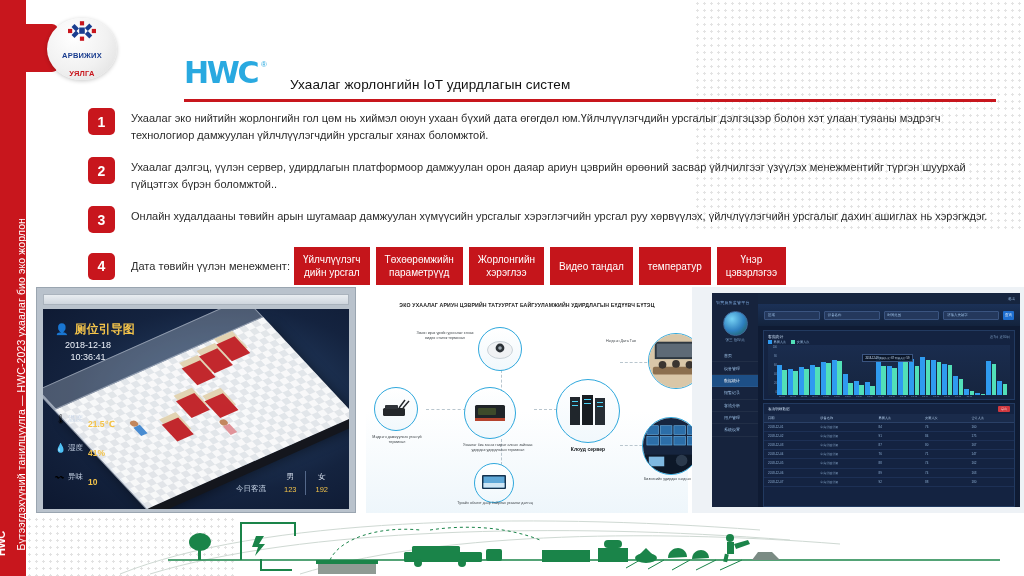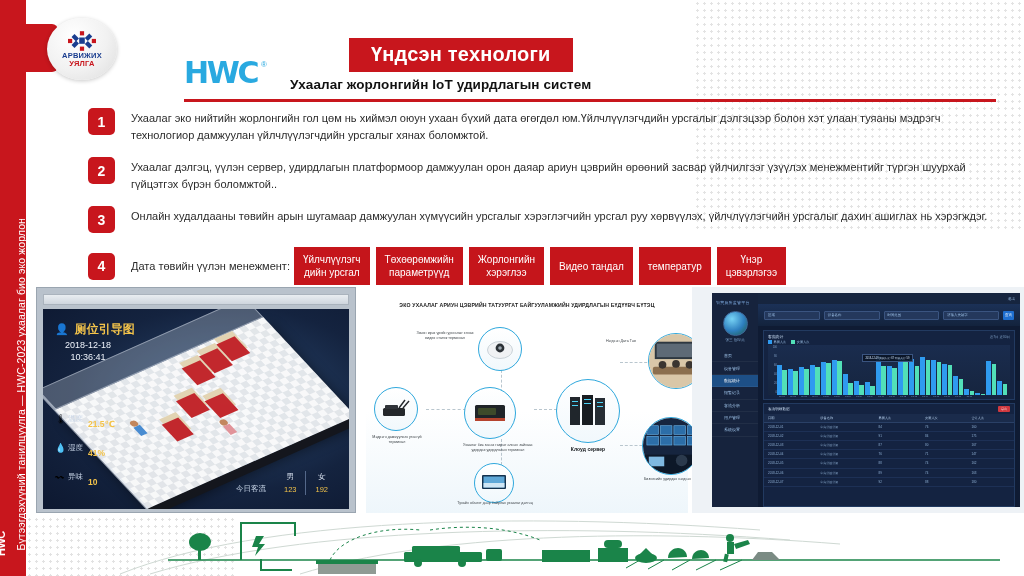--- a/index.html
+++ b/index.html
@@ -71,21 +71,21 @@
   
   .logo-badge {
     position: absolute; left: 47px; top: 18px;
     width: 70px; height: 62px;
     border-radius: 50%;
     background: radial-gradient(circle at 38% 30%, #ffffff 0%, #f1f1f1 55%, #dcdcdc 100%);
     box-shadow: 0 1px 4px rgba(0,0,0,.22);
     z-index: 8;
     display: flex; flex-direction: column;
     align-items: center; justify-content: center;
-    gap: 1px;
+    gap: 11px;
   }
   .logo-mark { width: 28px; height: 20px; }
   .logo-l1 {
     color: #1a3d8f; font-size: 7.5px; font-weight: bold;
     letter-spacing: .2px; line-height: 1;
   }
   .logo-l2 {
     color: #c8161d; font-size: 7.5px; font-weight: bold;
     letter-spacing: .2px; line-height: 1;
   }
@@ -107,21 +107,21 @@
     position: absolute; left: 349px; top: 38px;
     background: #c8161d;
     color: #ffffff;
     font-size: 20px; font-weight: bold;
     padding: 5px 22px 6px 22px;
     letter-spacing: .2px;
   }
   .subtitle {
     position: absolute; left: 290px; top: 77px;
     color: #111111;
-    font-size: 13.5px; font-weight: bold;
+    font-size: 13.5px; font-weight: normal;
     letter-spacing: .1px;
   }
   .rule {
     position: absolute; left: 184px; top: 99px;
     width: 812px; height: 3px;
     background: #c8161d;
   }
 
   
   .rows { position: absolute; left: 88px; top: 108px; width: 920px; }
@@ -449,21 +449,20 @@
     </svg>
     <div class="logo-l1">АРВИЖИХ</div>
     <div class="logo-l2">УЯЛГА</div>
   </div>
 
   <div class="hwc-brand">
     <span class="hwc-word">HWC</span>
     <span class="hwc-reg">®</span>
   </div>
 
-  <div class="title-banner">Үндсэн технологи</div>
   <div class="subtitle">Ухаалаг жорлонгийн IoT удирдлагын систем</div>
   <div class="rule"></div>
 
   <div class="rows">
 
     <div class="row">
       <div class="num">1</div>
       <div class="row-text">Ухаалаг эко нийтийн жорлонгийн гол цөм нь хиймэл оюун ухаан бүхий дата өгөгдөл юм.Үйлчлүүлэгчдийн урсгалыг дэлгэцзэр болон хэт улаан туяаны мэдрэгч технологиор дамжуулан үйлчлүүлэгчдийн урсгалыг хянах боломжтой.</div>
     </div>
 

